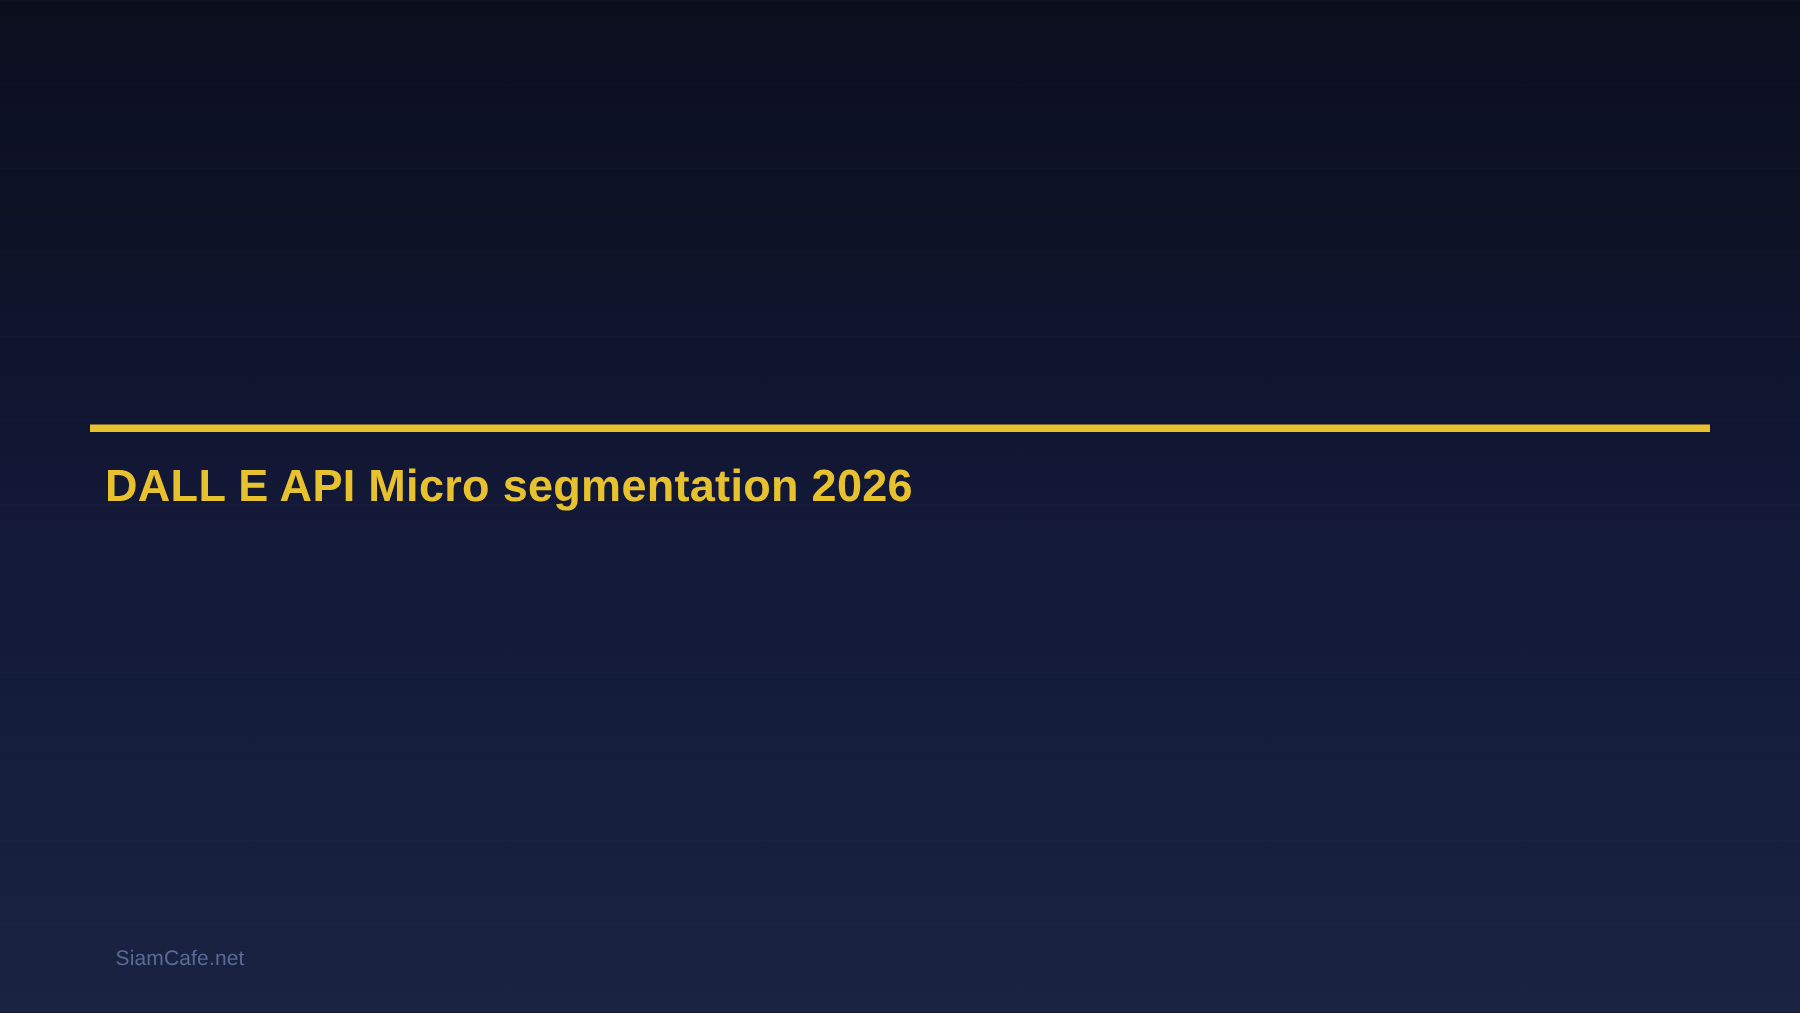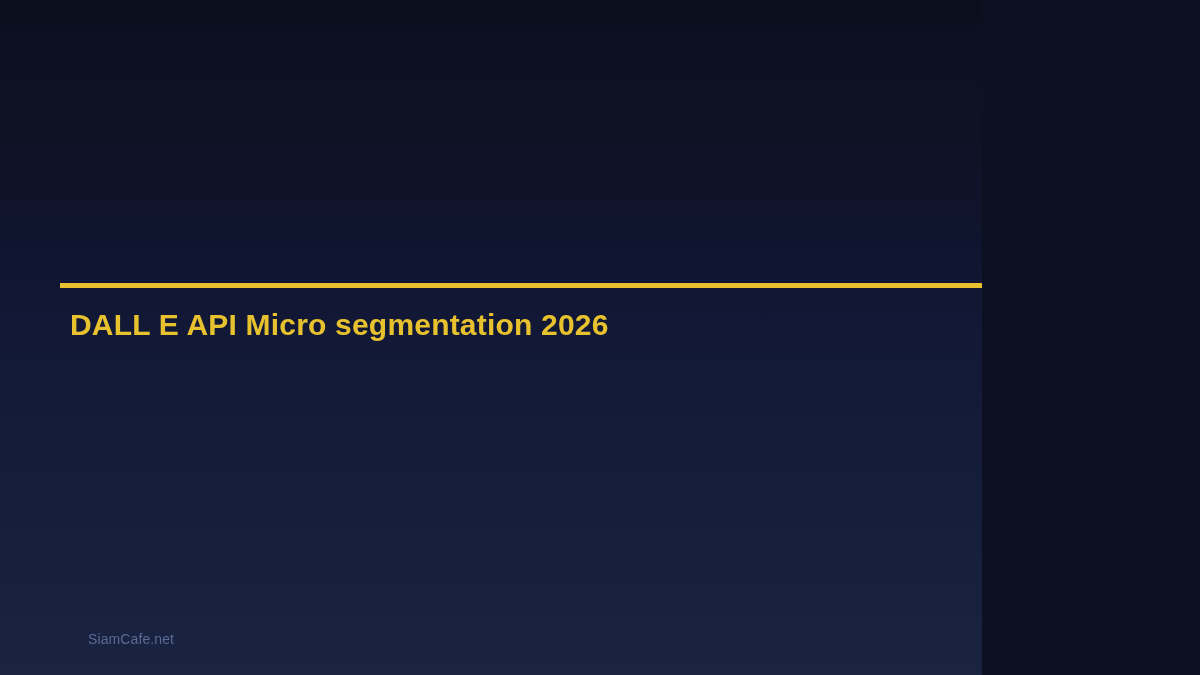--- a/index.html
+++ b/index.html
@@ -9,21 +9,21 @@
   body {
     width: 1200px;
     height: 675px;
     overflow: hidden;
     font-family: "Liberation Sans", sans-serif;
     background: #0d1020;
   }
 
   #slide {
     position: relative;
-    width: 982px;
+    width: 1200px;
     height: 675px;
     box-sizing: border-box;
     background-image: linear-gradient(
         to bottom,
         #0b0e1c 0%,
         #0c1022 8%,
         #0e1225 20%,
         #101530 38%,
         #131a38 55%,
         #151d3c 72%,
@@ -67,21 +67,21 @@
     line-height: 1.2;
     letter-spacing: 0.2px;
     color: #e8c22e;
     padding-top: 19px;
     padding-left: 10px;
     white-space: nowrap;
   }
 
   .footer {
     position: absolute;
-    left: 88px;
+    left: 77px;
     top: 630px;
   }
 
   .footer-label {
     font-size: 14px;
     font-weight: normal;
     color: #5a6a94;
     letter-spacing: 0.1px;
   }
 </style>

